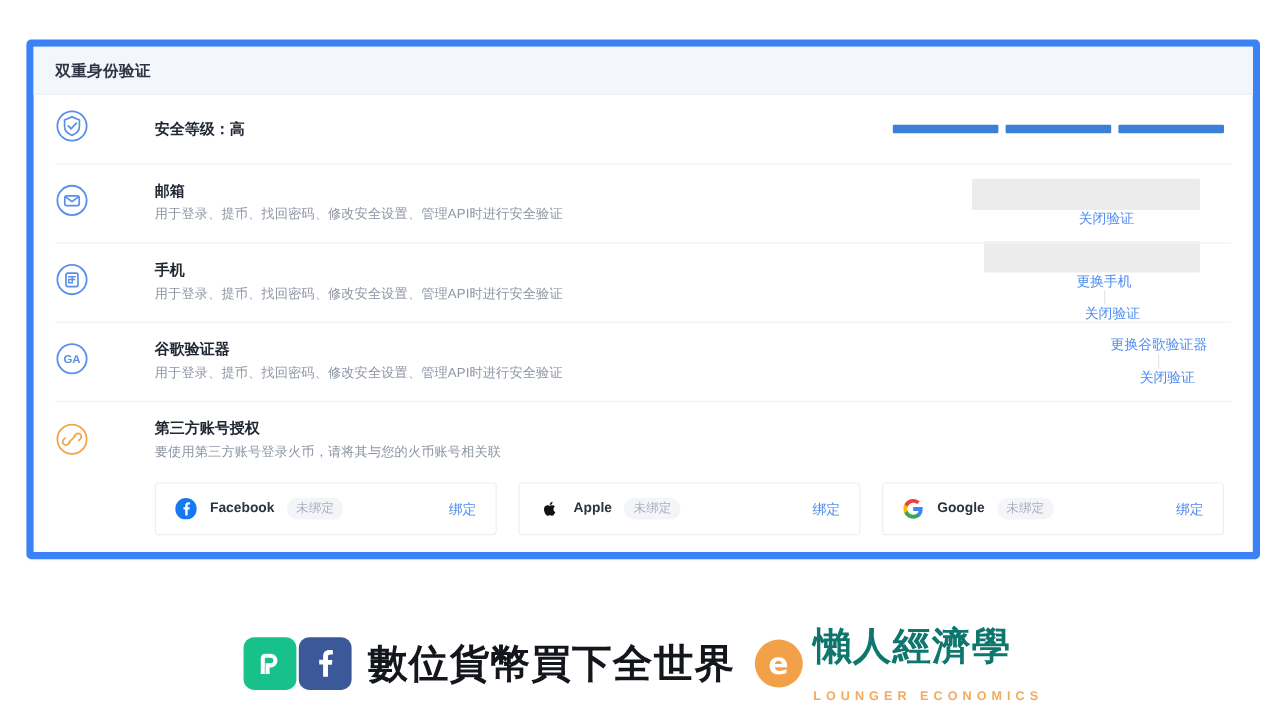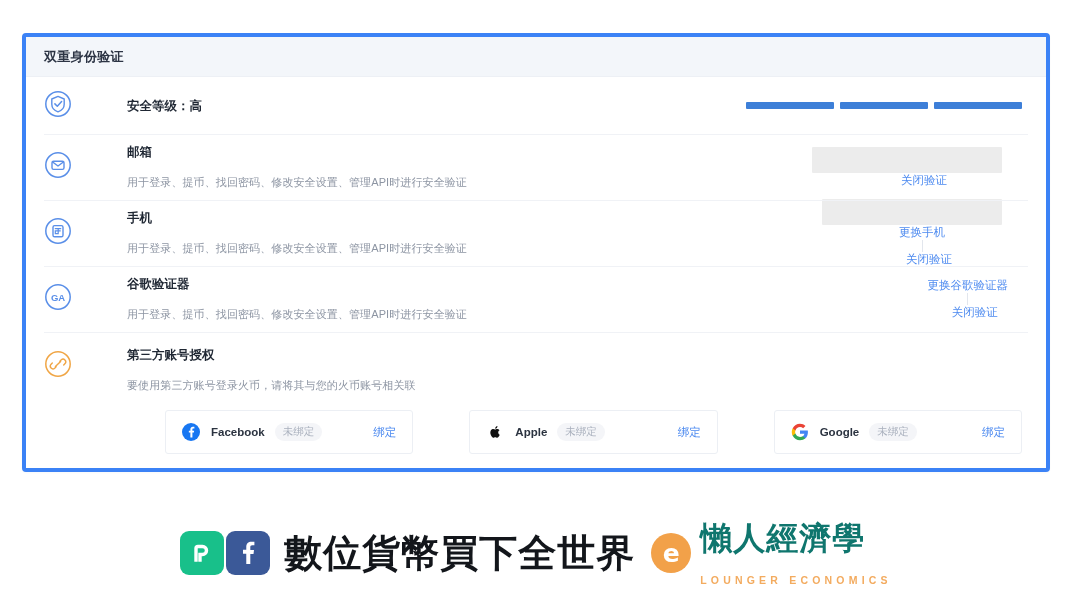--- a/index.html
+++ b/index.html
@@ -15,21 +15,21 @@
     position: relative;
   }
 
   
   .card {
     position: absolute;
     left: 22px;
     top: 33px;
     width: 1028px;
     background: #ffffff;
-    border: 4px solid #3b82f6;
+    border: 6px solid #3b82f6;
     border-radius: 4px;
     box-sizing: border-box;
     box-shadow: 0 1px 2px rgba(30,50,90,0.03);
   }
   .card-header {
     height: 40px;
     background: #f3f6fa;
     border-bottom: 1px solid #edf0f5;
     display: flex;
     align-items: center;
@@ -84,21 +84,21 @@
   }
   .row-title.inline {
     font-size: 12.5px;
     font-weight: bold;
     color: #1f2733;
   }
   .row-desc {
     font-size: 11px;
     color: #8d95a3;
     line-height: 17px;
-    margin-top: 13px;
+    margin-top: 3px;
     letter-spacing: .1px;
   }
 
   
   .level-bars {
     display: flex;
     gap: 6px;
     margin-left: auto;
   }
   .level-bar {
@@ -150,21 +150,20 @@
   .provider {
     flex: 1 1 0;
     height: 44px;
     border: 1px solid #eceff4;
     border-radius: 3px;
     background: #fff;
     display: flex;
     align-items: center;
     padding: 0 16px;
     box-sizing: border-box;
-    margin-left: 38px;
   }
   .provider-name {
     font-size: 11.5px;
     color: #2b3340;
     margin-left: 11px;
     font-weight: bold;
   }
   .provider-badge {
     margin-left: 10px;
     font-size: 10.5px;
@@ -207,21 +206,21 @@
   }
   .wm-fb-icon {
     width: 44px; height: 44px;
     background: #3b5998;
     border-radius: 9px;
     display: flex; align-items: center; justify-content: center;
     margin-left: 2px;
   }
   .wm-text {
     font-family: "DejaVu Sans", sans-serif;
-    font-size: 38px;
+    font-size: 33px;
     font-weight: bold;
     color: #13161b;
     margin-left: 14px;
     letter-spacing: 1px;
     white-space: nowrap;
   }
   .wm-logo {
     display: flex;
     align-items: center;
     margin-left: 16px;

